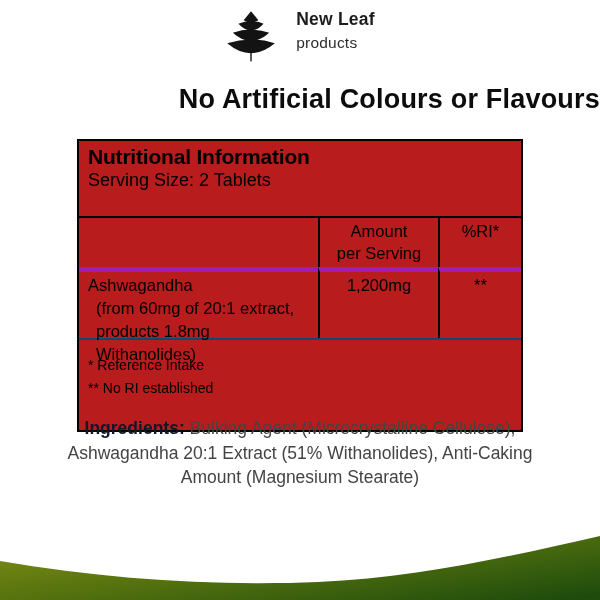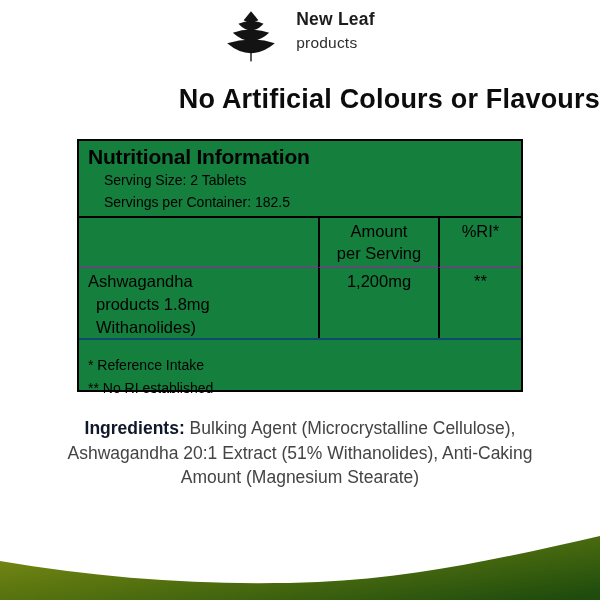--- a/index.html
+++ b/index.html
@@ -14,31 +14,31 @@
   .logo-text{display:flex;flex-direction:column;line-height:1.05;}
   .brand{font-size:17.5px;font-weight:700;color:#1c1c1c;letter-spacing:.2px;}
   .brand-sub{font-size:15.5px;font-weight:400;color:#2e2e2e;letter-spacing:.2px;margin-top:7px;}
   
   .headline{
     position:absolute;top:84px;left:0;right:0;margin:0;
     text-align:right;font-size:27px;font-weight:700;color:#0c0c0c;letter-spacing:.2px;
   }
   
   .ntable{
-    position:absolute;left:77px;top:139px;width:446px;height:253px;
-    border:2px solid #000;box-sizing:border-box;background:#15803d;
+    position:absolute;left:77px;top:139px;width:446px;height:293px;
+    border:2px solid #000;box-sizing:border-box;background:#b91c1c;
   }
   .ntable *{box-sizing:border-box;}
   .t-head{height:77px;border-bottom:2px solid #000;padding:3px 9px 0;}
   .t-title{font-size:21px;font-weight:700;line-height:26px;letter-spacing:-.2px;}
-  .t-serving{font-size:14px;line-height:21.5px;margin-left:16px;}
+  .t-serving{font-size:18px;line-height:21.5px;}
   .t-grid{display:grid;grid-template-columns:239px 120px 83px;grid-template-rows:49px 71px;}
   .cell{padding:2px 4px;}
   .cv{border-left:2px solid #000;}
-  .rt{border-top:1px solid #a21caf;}
+  .rt{border-top:5px solid #a21caf;}
   .center{text-align:center;}
   .hdr{font-size:16.5px;line-height:22px;padding-top:2px;}
   .name-cell{font-size:16.5px;line-height:23px;padding-left:9px;padding-top:2px;}
   .name-detail{padding-left:8px;}
   .amount-cell{font-size:16.5px;line-height:23px;padding-top:2px;}
   .t-foot{border-top:2px solid #0c4a6e;padding:14px 9px 0;font-size:14px;line-height:23px;}
   
   .ingredients{
     position:absolute;top:416px;left:0;right:0;margin:0;
     text-align:center;font-size:17.5px;line-height:24.5px;color:#444;
@@ -68,34 +68,34 @@
       <span class="brand-sub">products</span>
     </div>
   </header>
 
   <h1 class="headline">No Artificial Colours or Flavours</h1>
 
   <section class="ntable">
     <div class="t-head">
       <div class="t-title">Nutritional Information</div>
       <div class="t-serving">Serving Size: 2 Tablets</div>
-      <div class="t-serving">Servings per Container: 182.5</div>
     </div>
 
     <div class="t-grid">
 
       <div class="cell"></div>
       <div class="cell cv center hdr">
         <div>Amount</div>
         <div>per Serving</div>
       </div>
       <div class="cell cv center hdr">%RI*</div>
 
       <div class="cell rt name-cell">
         <div>Ashwagandha</div>
+        <div class="name-detail">(from 60mg of 20:1 extract,</div>
         <div class="name-detail">products 1.8mg Withanolides)</div>
       </div>
       <div class="cell rt cv center amount-cell">1,200mg</div>
       <div class="cell rt cv center amount-cell">**</div>
     </div>
 
     <div class="t-foot">
       <div>* Reference Intake</div>
       <div>** No RI established</div>
     </div>

